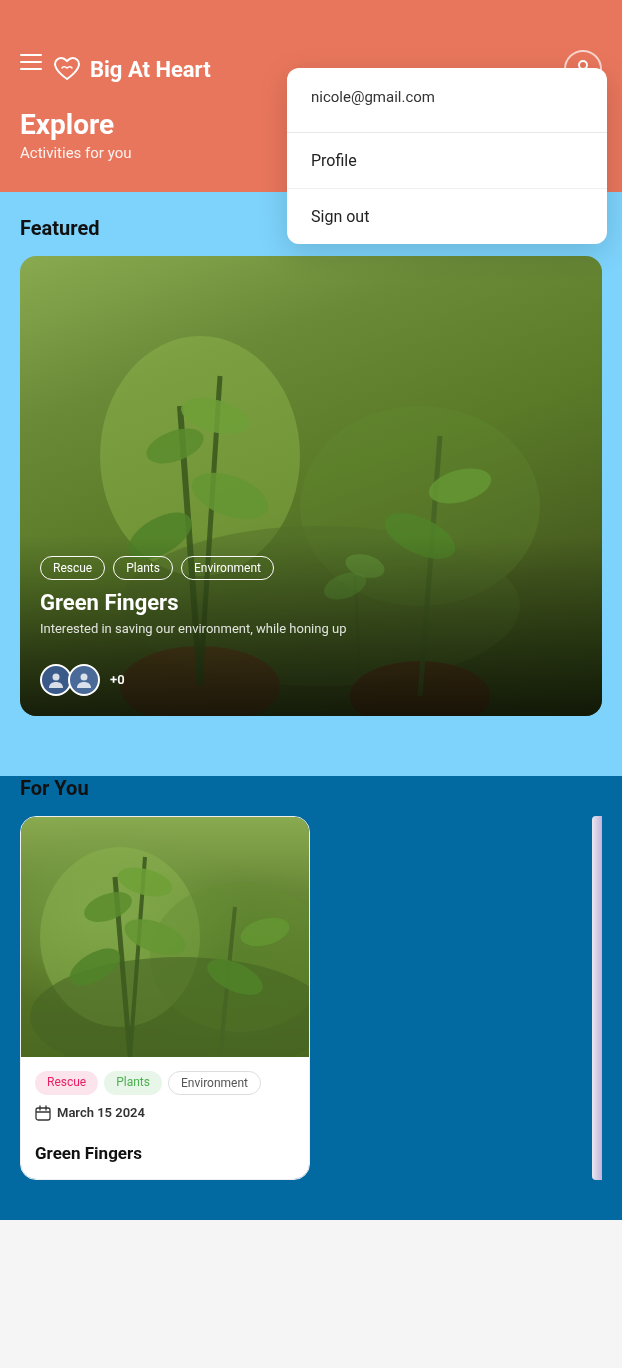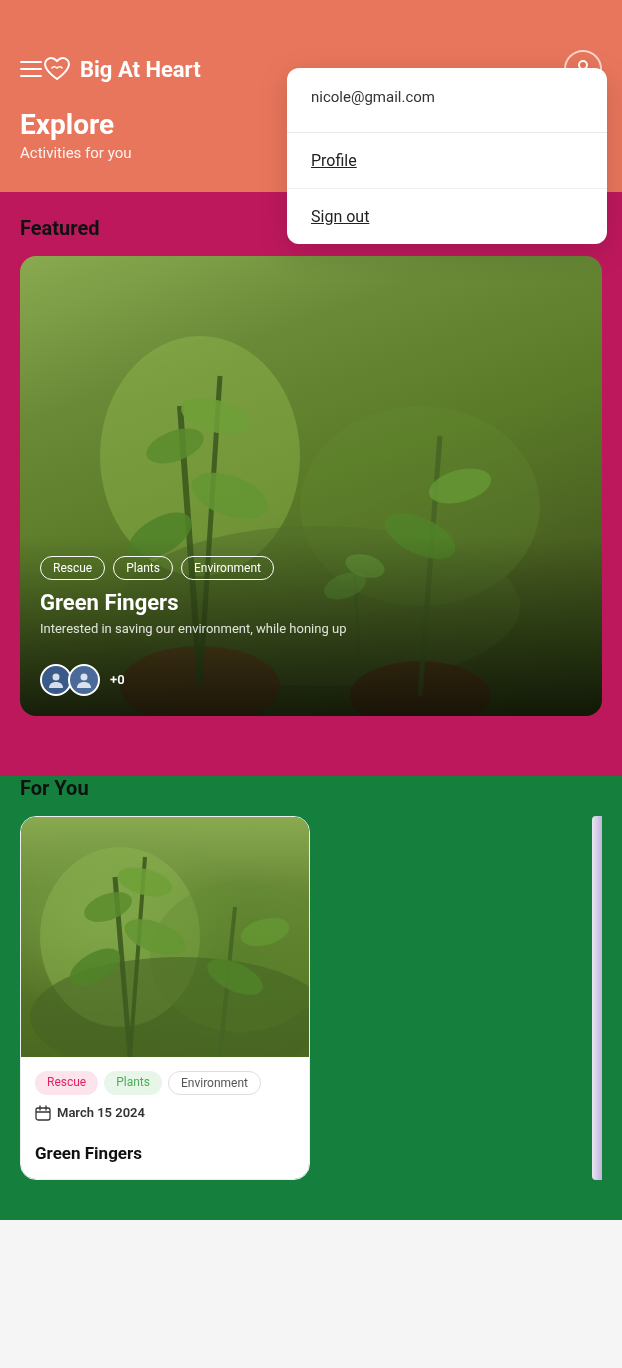--- a/index.html
+++ b/index.html
@@ -22,22 +22,21 @@
       position: relative;
     }
     .header-top {
       display: flex;
       align-items: center;
       justify-content: space-between;
       margin-bottom: 20px;
     }
     .header-left {
       display: flex;
-      align-items: center;
-      gap: 0;
+      gap: 10px;
     }
     .hamburger-icon {
       display: flex;
       flex-direction: column;
       gap: 5px;
       cursor: pointer;
     }
     .hamburger-icon span {
       display: block;
       width: 22px;
@@ -118,29 +117,28 @@
       font-weight: 600;
       padding: 6px 18px;
       border-radius: 20px;
     }
     .dropdown-item {
       padding: 18px 24px;
       font-size: 16px;
       color: #222;
       cursor: pointer;
       border-bottom: 1px solid #f0f0f0;
-      text-decoration: underline;
     }
     .dropdown-item:last-child {
       border-bottom: none;
     }
 
     
     .main-content {
-      background: #be185d;
+      background: #7dd3fc;
       padding: 24px 20px;
     }
 
     .section-title {
       font-size: 20px;
       font-weight: 700;
       color: #111;
       margin-bottom: 16px;
     }
 
@@ -238,21 +236,21 @@
     .avatar-count {
       color: white;
       font-size: 13px;
       font-weight: 600;
       margin-left: 6px;
     }
 
     
     .for-you-section {
       padding: 0 20px 40px;
-      background: #15803d;
+      background: #0369a1;
     }
     .for-you-card {
       min-width: 290px;
       border-radius: 16px;
       overflow: hidden;
       border: 1px solid #eee;
       flex-shrink: 0;
     }
     .for-you-card-img {
       width: 100%;

